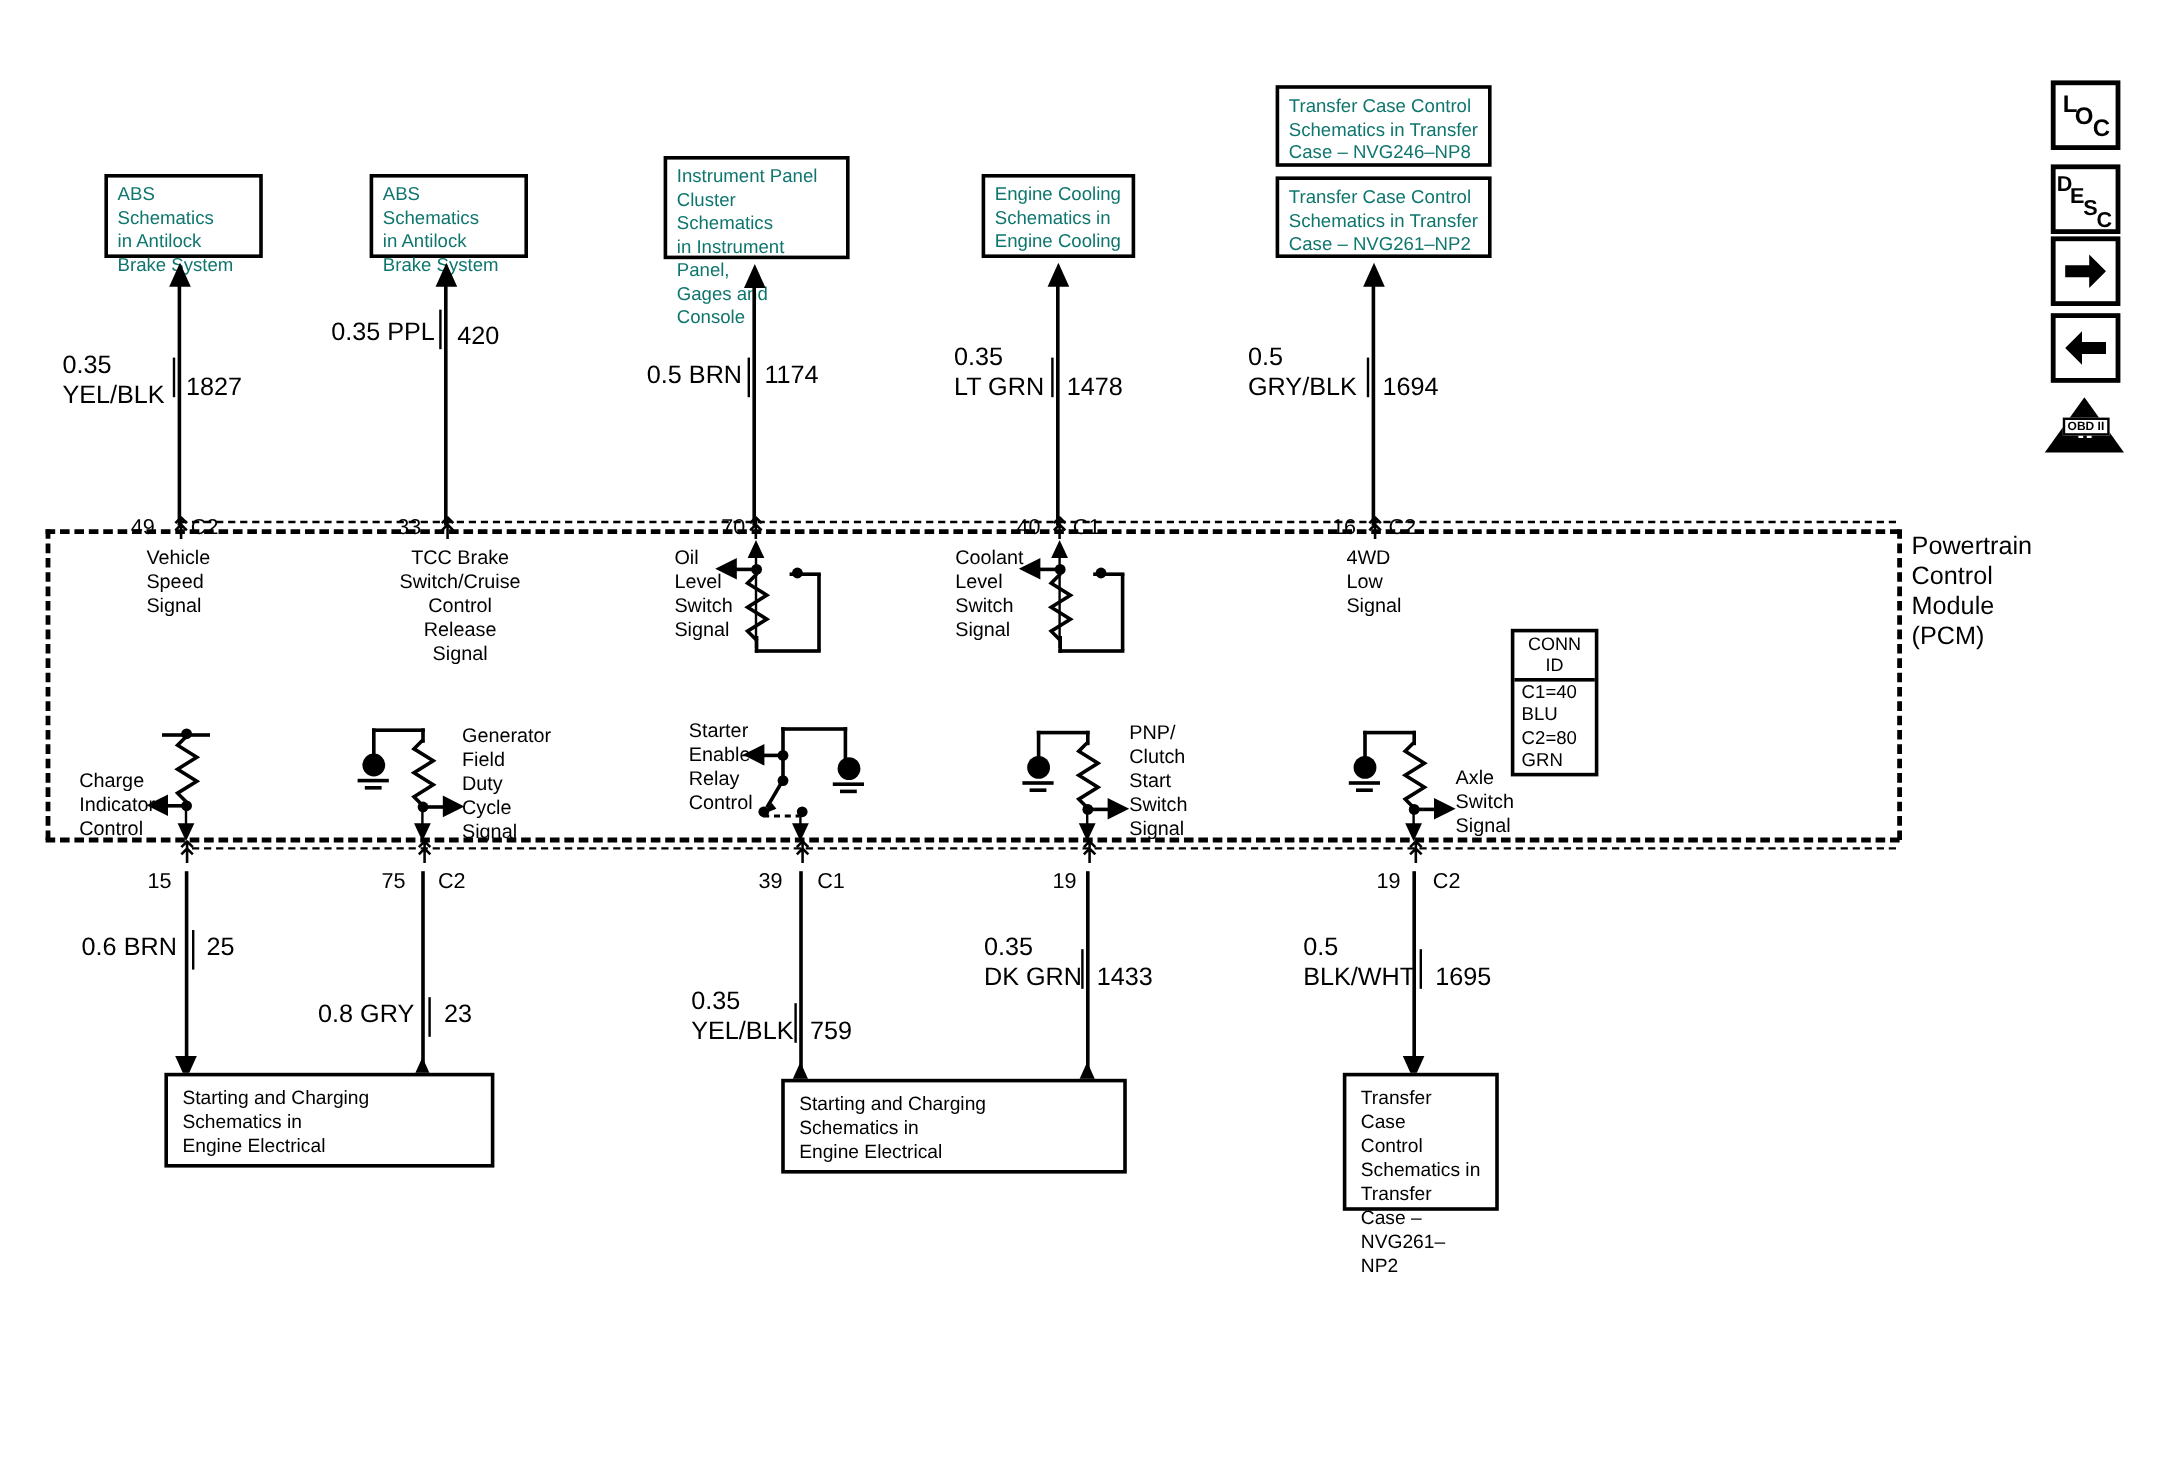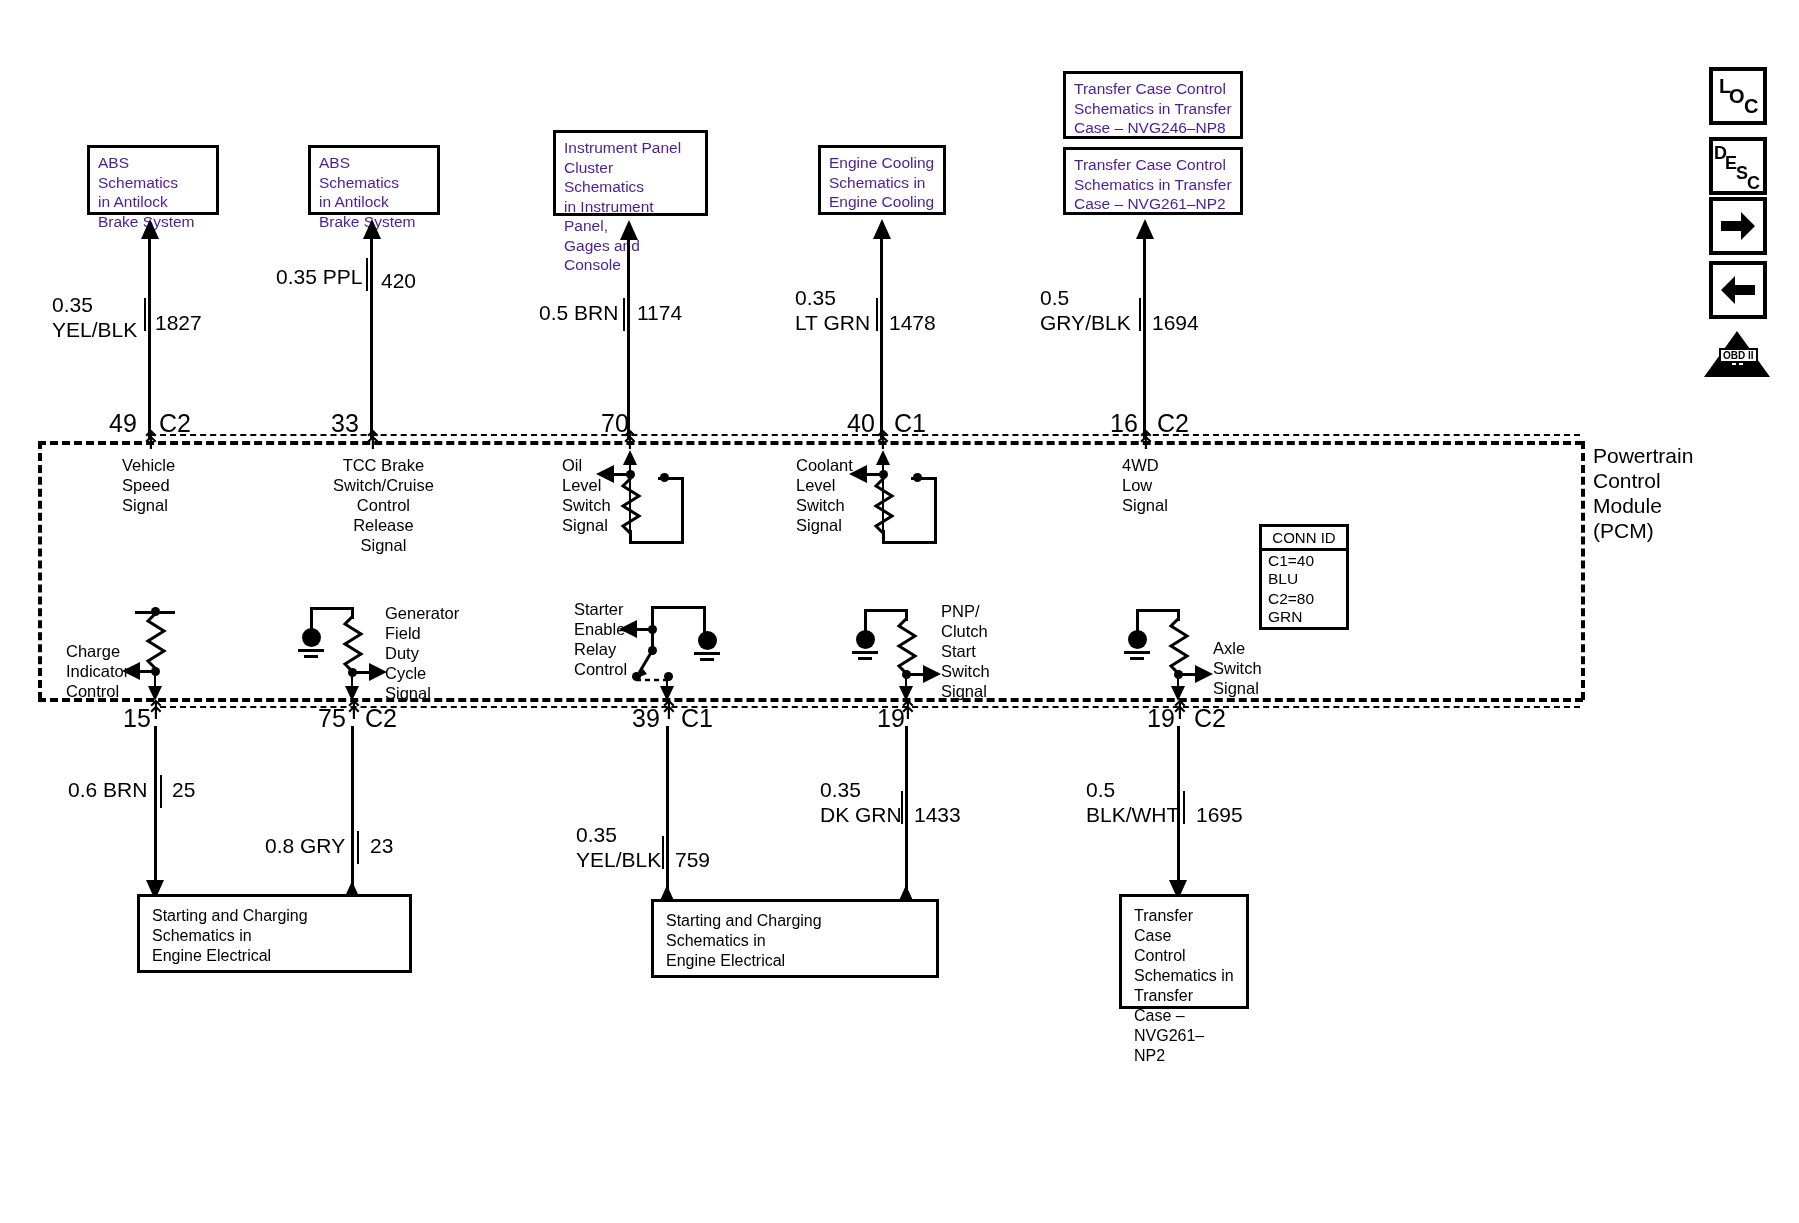--- a/index.html
+++ b/index.html
@@ -2,27 +2,27 @@
 <html><head>
 <meta charset="utf-8">
 <style>
   html,body{margin:0;padding:0;background:#fff;}
   body{font-family:"Liberation Sans", sans-serif;}
   #sheet{position:relative;width:1799px;height:1223px;background:#fff;overflow:hidden;}
   .abs{position:absolute;}
   
   .refbox{
     position:absolute;border:3px solid #000;background:#fff;
-    font-size:15.5px;line-height:19.5px;color:#4c1d95;
+    font-size:15.5px;line-height:19.5px;color:#0f766e;
     padding:5px 8px;box-sizing:border-box;white-space:pre-line;
   }
   
   .lbl{position:absolute;font-size:19px;line-height:22px;color:#000;white-space:pre-line;}
   .lbl.sm{font-size:16.5px;line-height:20px;}
-  .lbl.pin{font-size:25px;}
+  .lbl.pin{font-size:18px;margin-top:16px;}
   .lbl.wire{font-size:21px;line-height:25px;}
   .lbl.pcm{font-size:21px;line-height:25px;}
   
   .vline{position:absolute;width:3px;background:#000;}
   .hline{position:absolute;height:3px;background:#000;}
   .vline.thin{width:2px;}
   
   .dash-h{position:absolute;height:0;border-top:4px dashed #000;}
   .dash-v{position:absolute;width:0;border-left:4px dashed #000;}
   .dash-h.fine{border-top:2px dashed #000;}
@@ -141,21 +141,21 @@
   <div class="dash-v" style="left:1581px;top:441px;height:259px;"></div>
 
   <div class="dash-h fine" style="left:150px;top:434px;width:1430px;"></div>
   <div class="dash-h fine" style="left:160px;top:706px;width:1420px;"></div>
 
   <div class="lbl pcm" style="left:1593px;top:443px;width:180px;">Powertrain
 Control
 Module
 (PCM)</div>
 
-  <div class="connid" style="left:1259px;top:524px;width:90px;">
+  <div class="connid" style="left:1259px;top:524px;width:73px;">
     <div class="hdr">CONN ID</div>
     <div class="row">C1=40 BLU</div>
     <div class="row">C2=80 GRN</div>
   </div>
 
   <div class="lbl sm" style="left:122px;top:455px;">Vehicle
 Speed
 Signal</div>
   <div class="lbl sm" style="left:333px;top:455px;text-align:center;">TCC Brake
 Switch/Cruise

